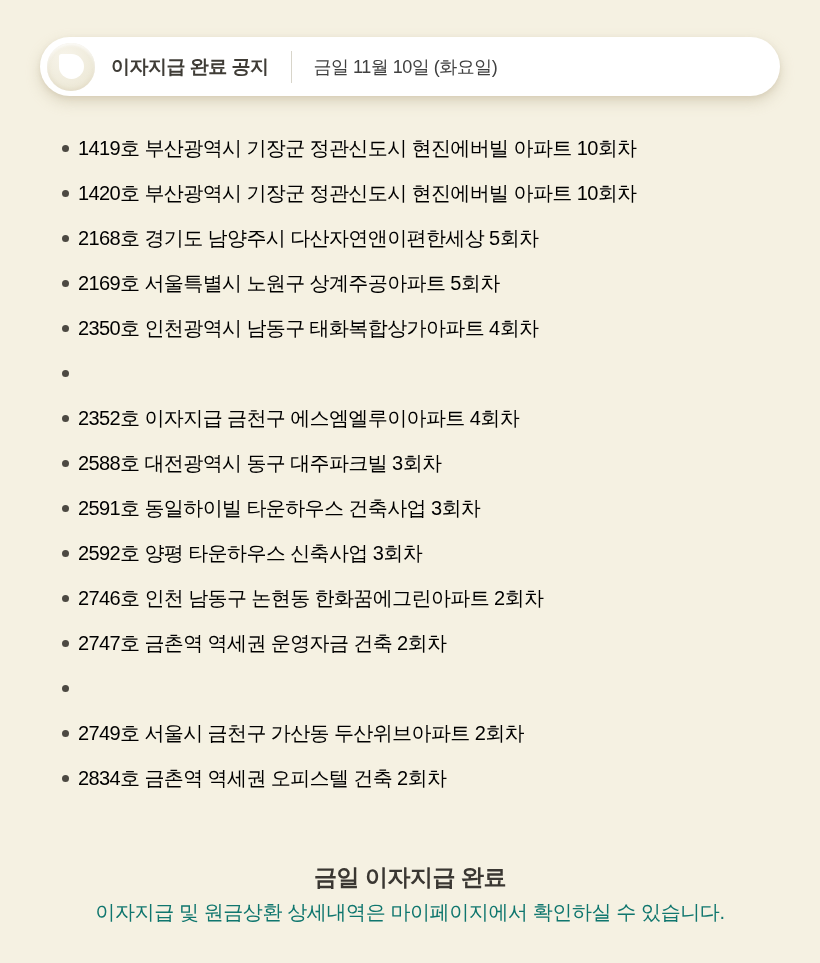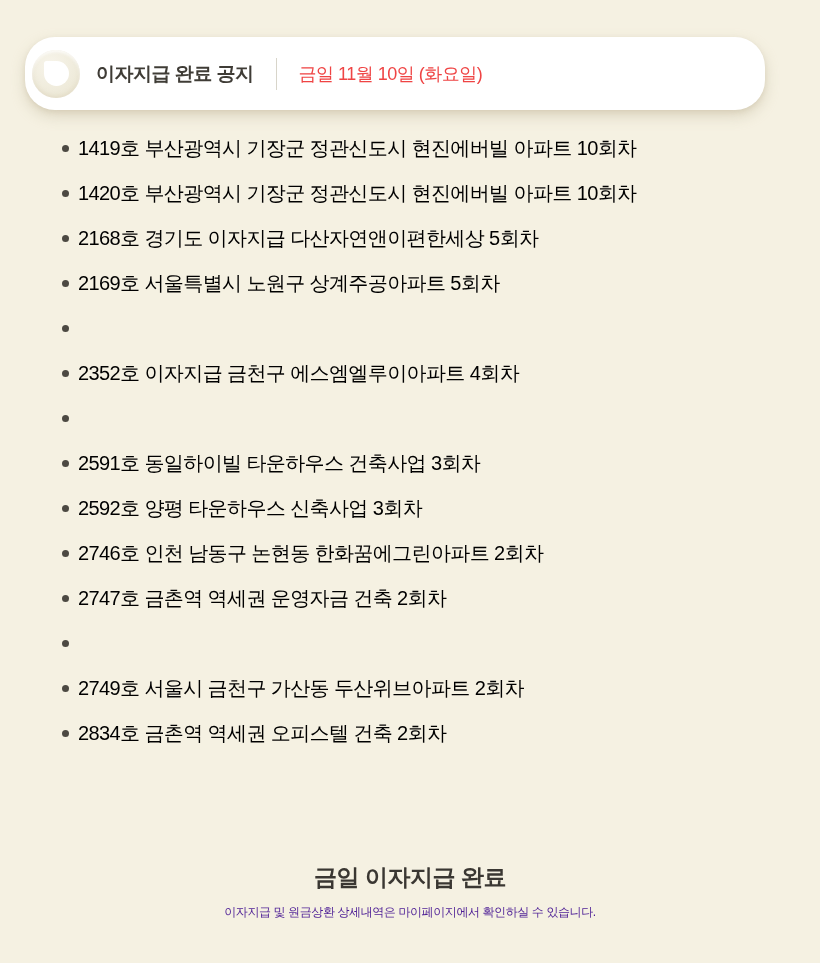--- a/index.html
+++ b/index.html
@@ -11,24 +11,24 @@
     height: 963px;
     position: relative;
     background: #f5f1e2;
     font-family: "Liberation Sans", "DejaVu Sans", sans-serif;
     overflow: hidden;
   }
 
   
   .header-pill {
     position: absolute;
-    left: 25px;
+    left: 40px;
     top: 37px;
     width: 740px;
-    height: 73px;
+    height: 59px;
     background: #ffffff;
     border-radius: 30px;
     box-shadow: 0 6px 14px rgba(190, 180, 150, 0.45), 0 2px 4px rgba(190, 180, 150, 0.25);
     display: flex;
     align-items: center;
     box-sizing: border-box;
   }
   .logo-circle {
     width: 48px;
     height: 48px;
@@ -57,21 +57,21 @@
   }
   .header-divider {
     width: 1px;
     height: 32px;
     background: #d8d5ca;
     margin: 0 22px;
     flex: none;
   }
   .header-date {
     font-size: 18px;
-    color: #ef4444;
+    color: #404040;
     letter-spacing: -0.5px;
     white-space: nowrap;
   }
 
   
   .notice-list {
     position: absolute;
     left: 62px;
     top: 126px;
     width: 710px;
@@ -107,22 +107,22 @@
   }
   .footer-title {
     font-size: 23px;
     font-weight: bold;
     color: #3a3732;
     letter-spacing: -0.5px;
     line-height: 32px;
   }
   .footer-subtitle {
     margin-top: 9px;
-    font-size: 12px;
-    color: #4c1d95;
+    font-size: 20px;
+    color: #0f766e;
     letter-spacing: -0.4px;
     line-height: 20px;
   }
 </style>
 </head>
 <body>
 
 <header class="header-pill">
   <div class="logo-circle">
     <div class="logo-blob"></div>
@@ -136,35 +136,40 @@
     <li class="list-item">
       <span class="bullet"></span>
       <span class="item-text">1419호 부산광역시 기장군 정관신도시 현진에버빌 아파트 10회차</span>
     </li>
     <li class="list-item">
       <span class="bullet"></span>
       <span class="item-text">1420호 부산광역시 기장군 정관신도시 현진에버빌 아파트 10회차</span>
     </li>
     <li class="list-item">
       <span class="bullet"></span>
-      <span class="item-text">2168호 경기도 이자지급 다산자연앤이편한세상 5회차</span>
+      <span class="item-text">2168호 경기도 남양주시 다산자연앤이편한세상 5회차</span>
     </li>
     <li class="list-item">
       <span class="bullet"></span>
       <span class="item-text">2169호 서울특별시 노원구 상계주공아파트 5회차</span>
     </li>
     <li class="list-item">
       <span class="bullet"></span>
+      <span class="item-text">2350호 인천광역시 남동구 태화복합상가아파트 4회차</span>
+    </li>
+    <li class="list-item">
+      <span class="bullet"></span>
     </li>
     <li class="list-item">
       <span class="bullet"></span>
       <span class="item-text">2352호 이자지급 금천구 에스엠엘루이아파트 4회차</span>
     </li>
     <li class="list-item">
       <span class="bullet"></span>
+      <span class="item-text">2588호 대전광역시 동구 대주파크빌 3회차</span>
     </li>
     <li class="list-item">
       <span class="bullet"></span>
       <span class="item-text">2591호 동일하이빌 타운하우스 건축사업 3회차</span>
     </li>
     <li class="list-item">
       <span class="bullet"></span>
       <span class="item-text">2592호 양평 타운하우스 신축사업 3회차</span>
     </li>
     <li class="list-item">

